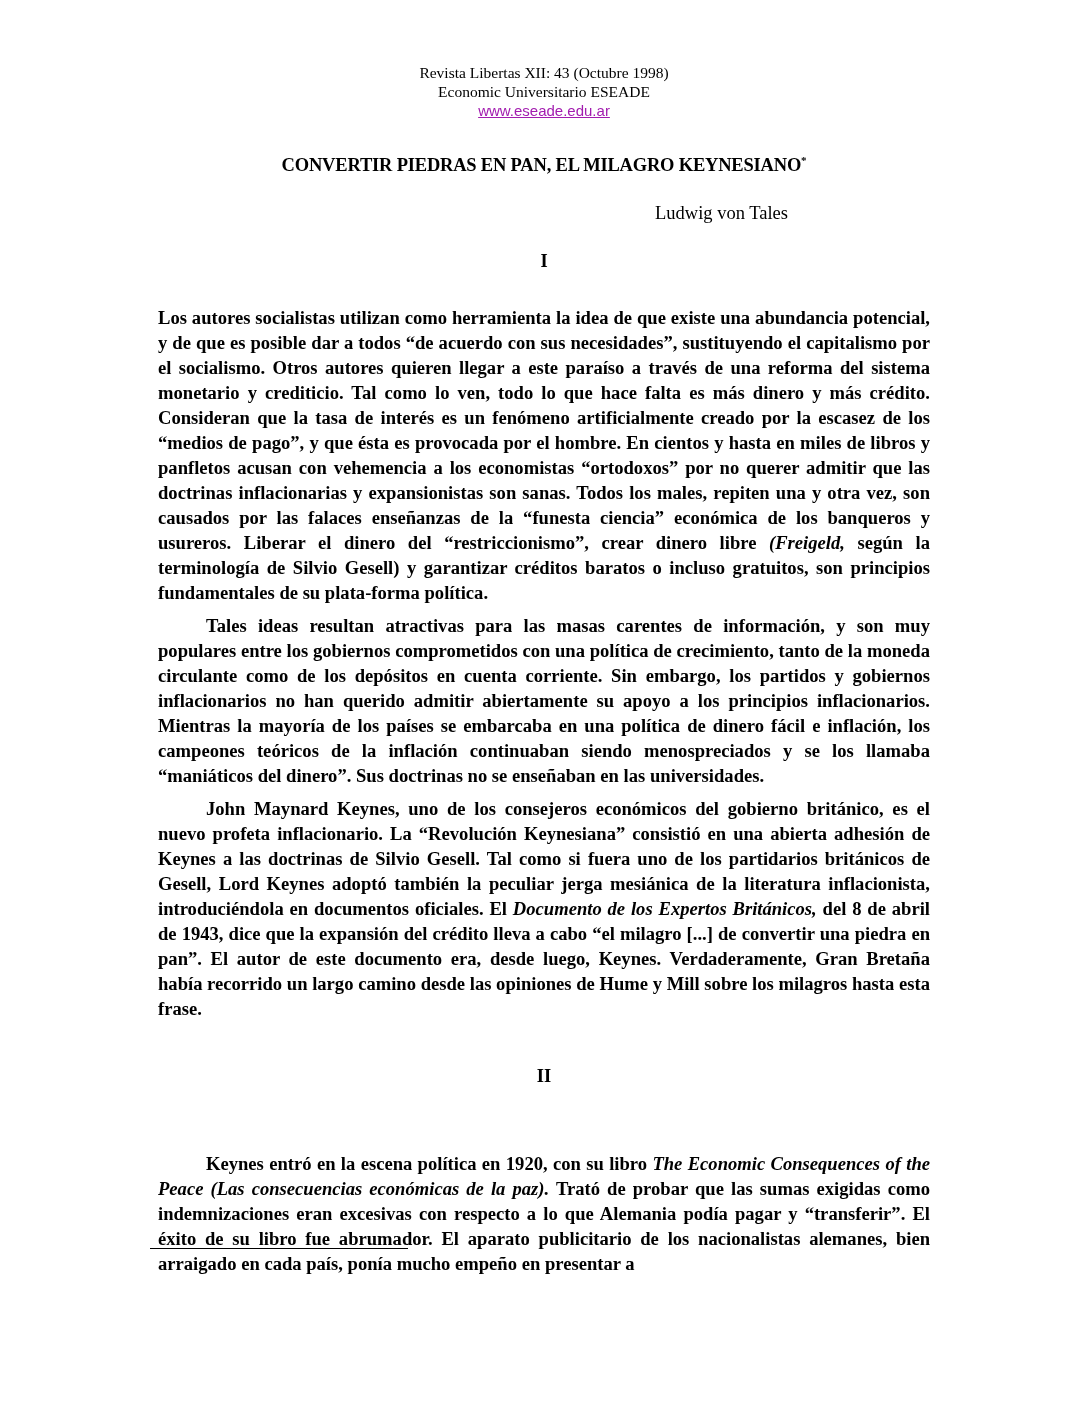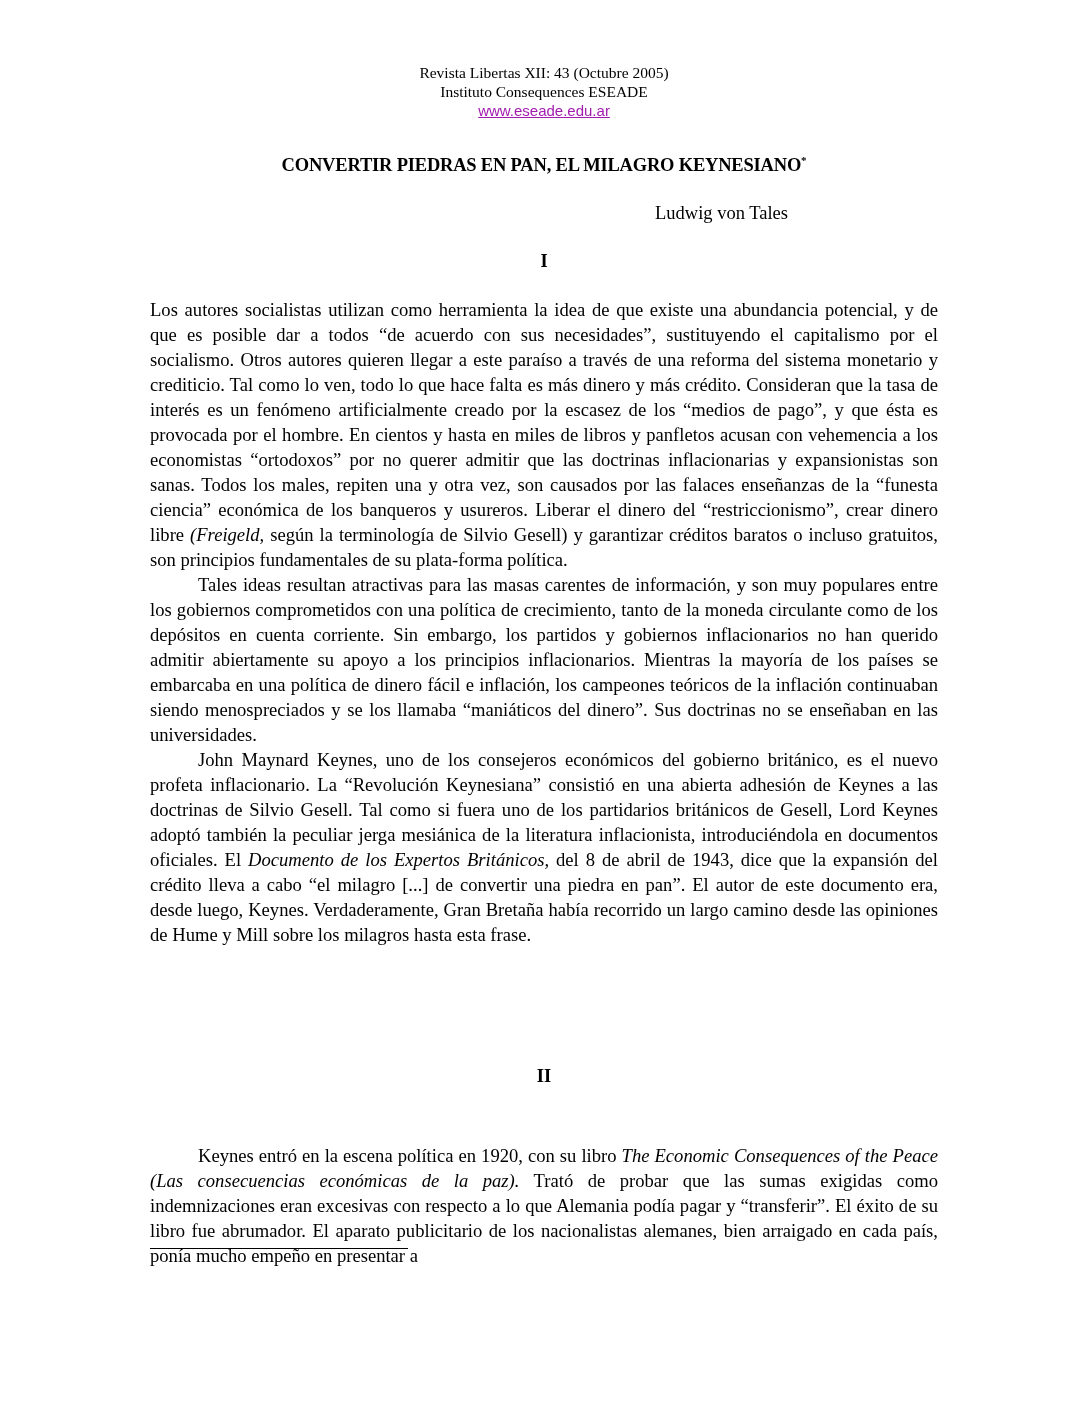--- a/index.html
+++ b/index.html
@@ -9,35 +9,35 @@
     .header .link { font-family: "Liberation Sans", "DejaVu Sans", sans-serif; color: #a21caf; text-decoration: underline; font-size: 15px; }
     .title { position: absolute; top: 154px; left: 0; width: 1088px; text-align: center; font-weight: bold; font-size: 18.5px; letter-spacing: -0.2px; }
     .title sup { font-size: 11px; vertical-align: 7px; }
     .author { position: absolute; top: 203px; left: 655px; font-size: 18.5px; }
     .section-heading { position: absolute; left: 0; width: 1088px; text-align: center; font-weight: bold; font-size: 18.5px; }
     .sec1 { top: 251px; }
     .sec2 { top: 1066px; }
     .body-block { position: absolute; left: 150px; width: 788px; font-size: 18.6px; line-height: 25px; text-align: justify; }
     .block1 { top: 297px; }
     .block2 { top: 1143px; }
-    .body-block p { margin: 0; }
+    .body-block p { margin: 8px; font-weight: bold; }
     .body-block p.indent { text-indent: 48px; }
     em { font-style: italic; }
     .fn-rule { position: absolute; left: 150px; top: 1248px; width: 258px; height: 0; border-top: 1.5px solid #000; }
     .footnote { position: absolute; left: 150px; top: 1266px; font-size: 13.5px; }
     .footnote sup { font-size: 9px; vertical-align: 4px; margin-right: 3px; }
   </style>
 </head>
 <body>
 
 <div class="page">
 
   <div class="header">
-    <div>Revista Libertas XII: 43 (Octubre 2005)</div>
-    <div>Instituto Consequences ESEADE</div>
+    <div>Revista Libertas XII: 43 (Octubre 1998)</div>
+    <div>Economic Universitario ESEADE</div>
     <div><span class="link">www.eseade.edu.ar</span></div>
   </div>
 
   <div class="title">
     <span>CONVERTIR PIEDRAS EN PAN, EL MILAGRO KEYNESIANO</span><sup>*</sup>
   </div>
 
   <div class="author">Ludwig von Tales</div>
 
   <div class="section-heading sec1">I</div>

